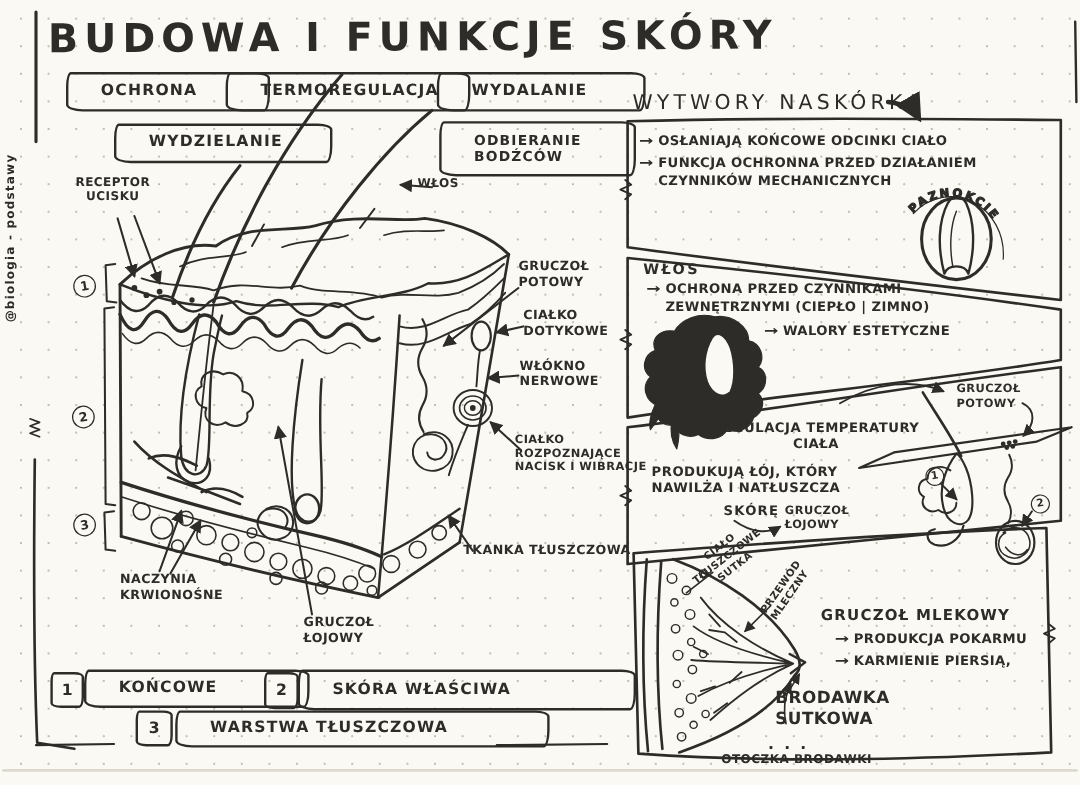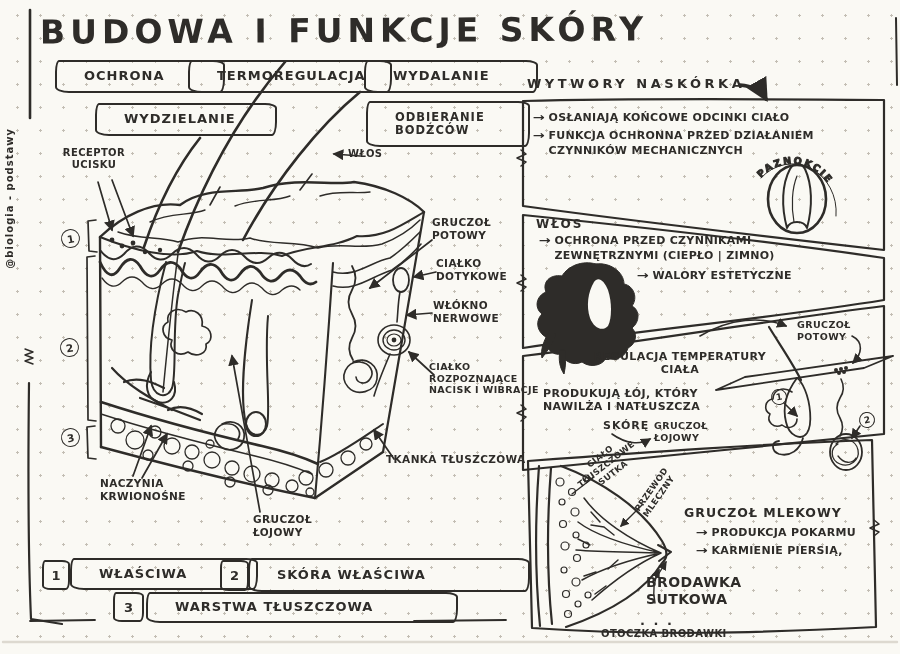--- a/index.html
+++ b/index.html
@@ -16,21 +16,21 @@
   .sbox{position:absolute;border:2.2px solid #2e2c29;
         border-radius:4px 12px 5px 14px / 12px 5px 14px 6px;
         display:flex;align-items:center;padding:0 27px;font-weight:700;
         font-size:13px;letter-spacing:1px;white-space:pre-line;line-height:1.1;}
   .nbox{position:absolute;border:2px solid #2e2c29;
         border-radius:3px 8px 4px 9px/8px 4px 9px 4px;display:flex;
         align-items:center;justify-content:center;font-weight:700;font-size:13px;}
   .cnum{position:absolute;width:17px;height:17px;border:1.7px solid #2e2c29;
         border-radius:50%;display:flex;align-items:center;justify-content:center;
         font-size:10.5px;font-weight:700;transform:rotate(-10deg);}
-  .hdr{position:absolute;font-size:13px;font-weight:700;letter-spacing:3.5px;}
+  .hdr{position:absolute;font-size:17px;font-weight:400;letter-spacing:3.5px;}
   .bul{position:absolute;display:flex;gap:5px;font-weight:700;font-size:11px;
        line-height:1.35;letter-spacing:.3px;white-space:pre-line;}
   .bul .ar{font-size:11px;transform:scaleX(1.3);}
   .handle{position:absolute;left:4px;top:128px;writing-mode:vertical-rl;
           transform:rotate(180deg);font-size:10px;font-weight:700;letter-spacing:1px;}
   svg text{font-family:"DejaVu Sans",sans-serif;font-weight:700;fill:#2e2c29;}
 </style>
 </head>
 <body>
 
@@ -256,21 +256,21 @@
 <div class="lbl" style="left:100px;top:477px">NACZYNIA
 KRWIONOŚNE</div>
 <div class="lbl" style="left:253px;top:513px">GRUCZOŁ
 ŁOJOWY</div>
 
 <div class="cnum" style="left:61px;top:229px">1</div>
 <div class="cnum" style="left:60px;top:338px">2</div>
 <div class="cnum" style="left:61px;top:428px">3</div>
 
 <div class="nbox" style="left:42px;top:560px;width:24px;height:26px">1</div>
-<div class="sbox" style="left:70px;top:558px;width:130px;height:28px"><span>WŁAŚCIWA</span></div>
+<div class="sbox" style="left:70px;top:558px;width:130px;height:28px"><span>KOŃCOWE</span></div>
 <div class="nbox" style="left:220px;top:560px;width:25px;height:27px">2</div>
 <div class="sbox" style="left:248px;top:558px;width:224px;height:30px"><span>SKÓRA WŁAŚCIWA</span></div>
 <div class="nbox" style="left:113px;top:592px;width:27px;height:26px">3</div>
 <div class="sbox" style="left:146px;top:592px;width:254px;height:27px"><span>WARSTWA TŁUSZCZOWA</span></div>
 
 <div class="hdr" style="left:527px;top:76px">WYTWORY NASKÓRKA</div>
 
 <div class="bul" style="left:534px;top:111px"><span class="ar">→</span><span>OSŁANIAJĄ KOŃCOWE ODCINKI CIAŁO</span></div>
 <div class="bul" style="left:534px;top:129px"><span class="ar">→</span><span>FUNKCJA OCHRONNA PRZED DZIAŁANIEM
 CZYNNIKÓW MECHANICZNYCH</span></div>

